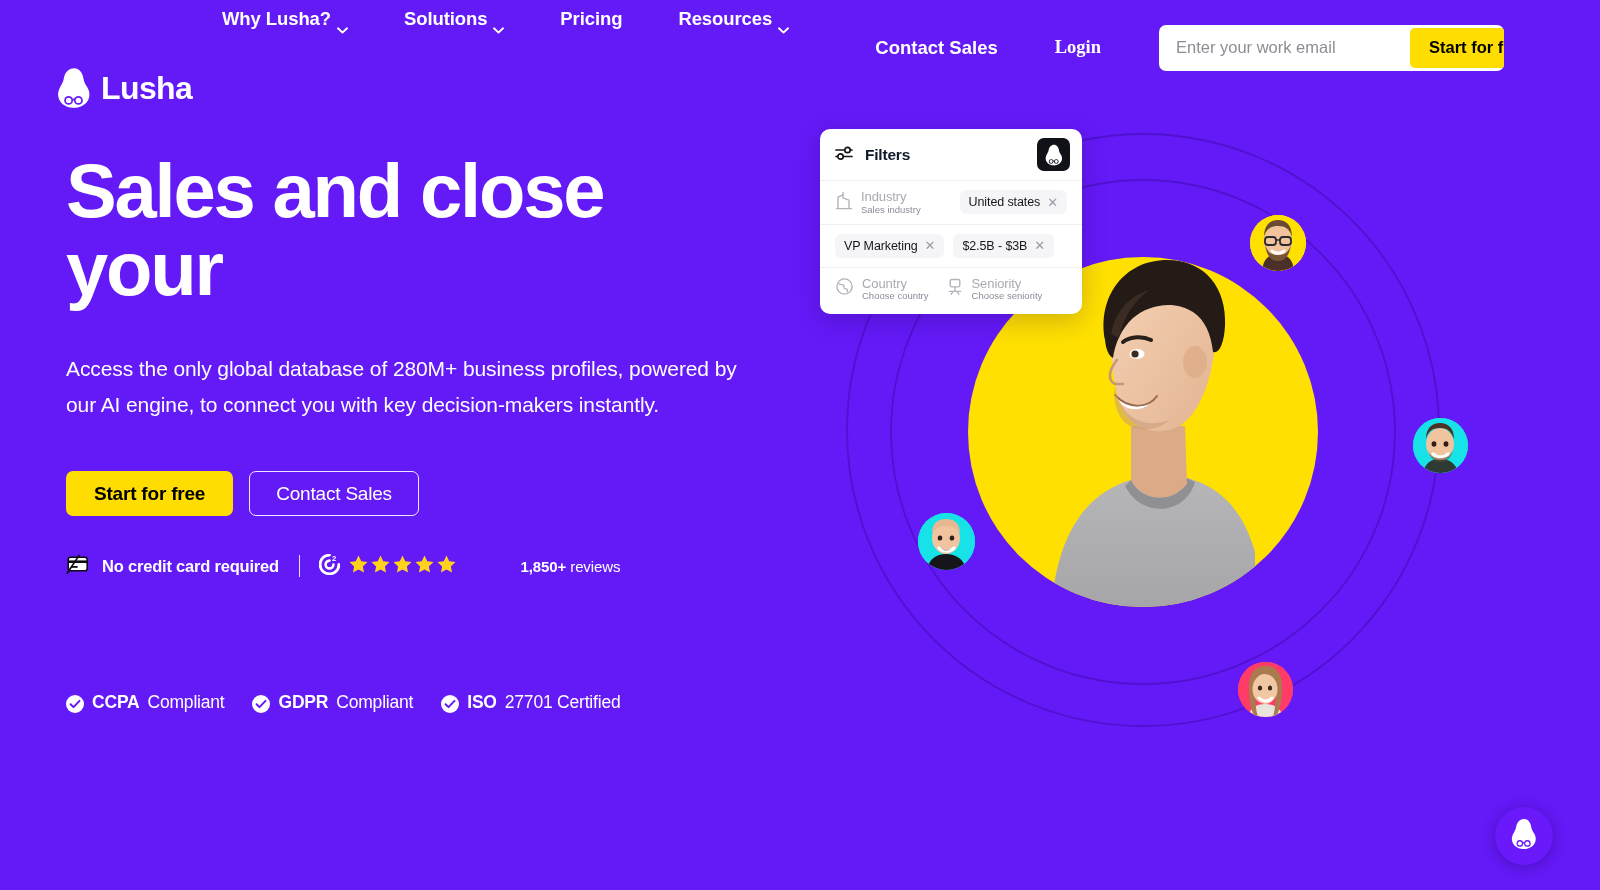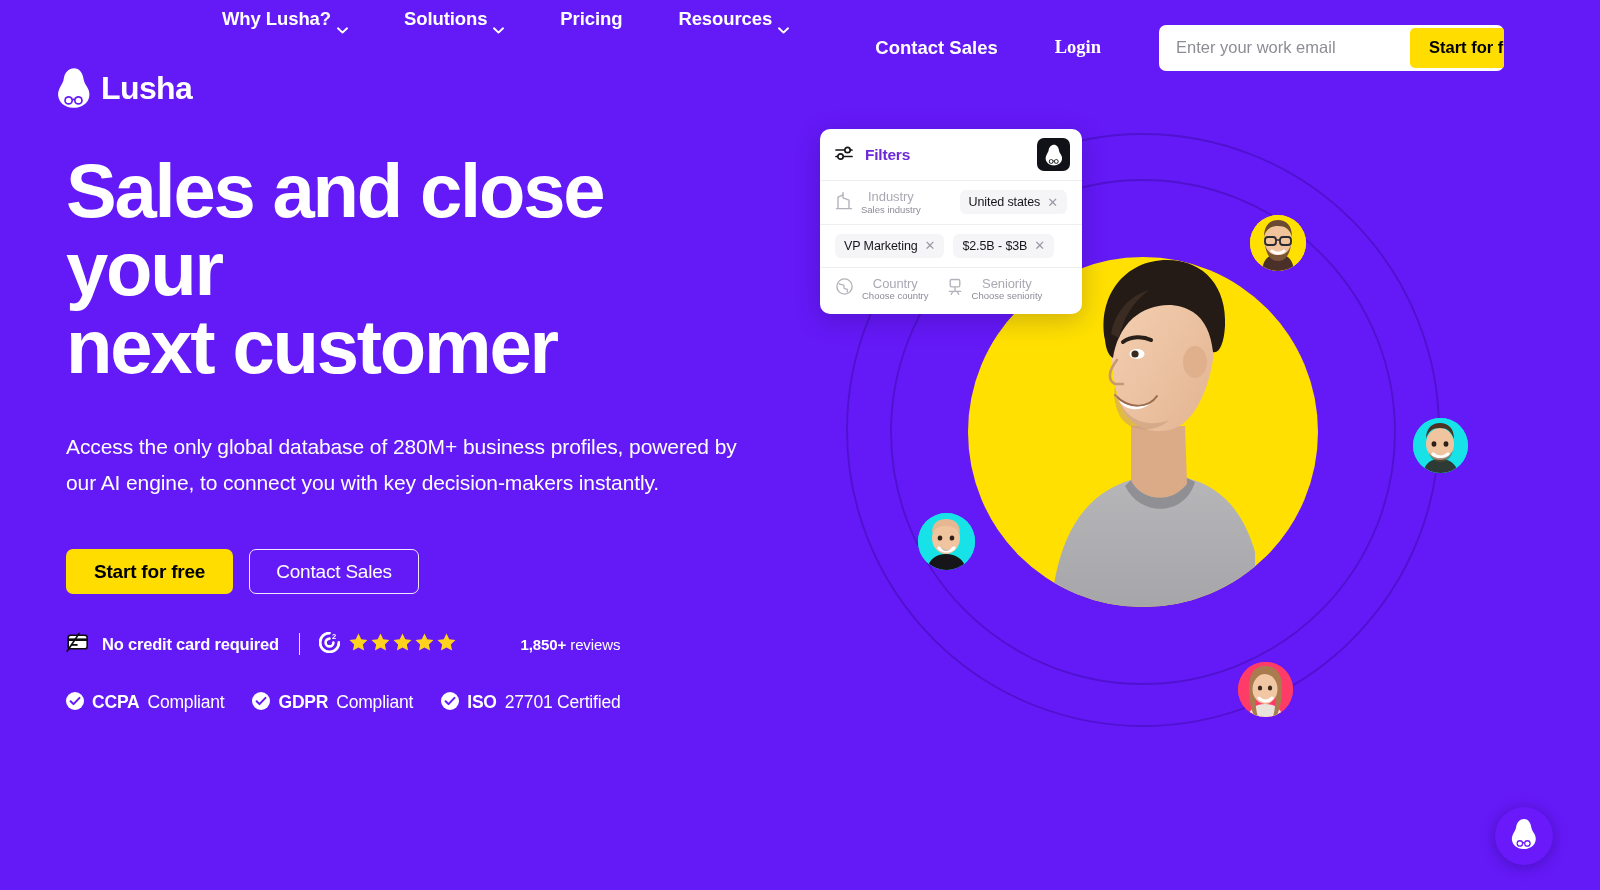--- a/index.html
+++ b/index.html
@@ -242,21 +242,21 @@
     position: absolute;
     left: 66px;
     top: 692px;
     display: flex;
     align-items: center;
     gap: 0;
     z-index: 20;
   }
   .comp-item {
     display: flex;
-    align-items: flex-start;
+    align-items: flex-end;
     gap: 8px;
     margin-right: 28px;
     font-size: 17.5px;
     color: #fff;
     white-space: nowrap;
     letter-spacing: -0.2px;
   }
   .comp-item:last-child { margin-right: 0; }
   .comp-item b { font-weight: 700; }
   .check-badge {
@@ -339,21 +339,21 @@
     height: 52px;
     display: flex;
     align-items: center;
     padding: 0 15px;
     border-bottom: 1px solid #EDEDF2;
     position: relative;
   }
   .fc-title {
     font-size: 15.5px;
     font-weight: 700;
-    color: #6d28d9;
+    color: #0f172a;
     margin-left: 11px;
     letter-spacing: -0.2px;
   }
   .fc-logo-sq {
     position: absolute;
     right: 12px;
     top: 9px;
     width: 33px; height: 33px;
     border-radius: 7px;
     background: #111118;
@@ -369,21 +369,21 @@
     border-bottom: 1px solid #EDEDF2;
     gap: 9px;
   }
   .fc-row.last { border-bottom: 0; }
   .fc-field {
     display: flex;
     align-items: center;
     gap: 8px;
     flex: 0 0 auto;
   }
-  .fc-lbl { line-height: 1.05; text-align: center; }
+  .fc-lbl { line-height: 1.05; }
   .fc-lbl .t1 {
     display: block;
     font-size: 13px;
     color: #A9A9B4;
     letter-spacing: -0.1px;
   }
   .fc-lbl .t2 {
     display: block;
     font-size: 9.5px;
     color: #8c8c99;
@@ -473,21 +473,20 @@
         <button class="btn-yellow-sm">Start for free</button>
       </div>
     </div>
 
   </nav>
 
   <div class="hero-left">
 
     <h1 class="hero-title">
       <span>Sales and close your</span><br>
-      <span>next customer</span>
     </h1>
 
     <p class="hero-sub">Access the only global database of 280M+ business profiles, powered by our AI engine, to connect you with key decision-makers instantly.</p>
 
     <div class="cta-row">
       <button class="btn-yellow-lg">Start for free</button>
       <button class="btn-outline-lg">Contact Sales</button>
     </div>
 
     <div class="trust-row">

